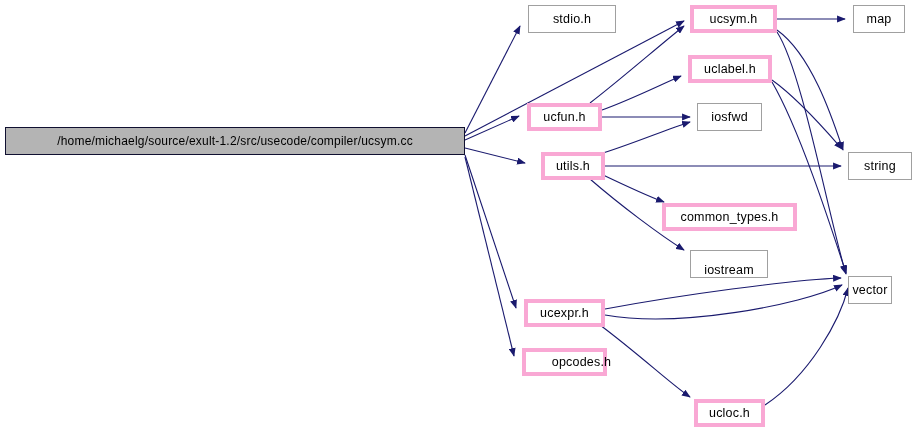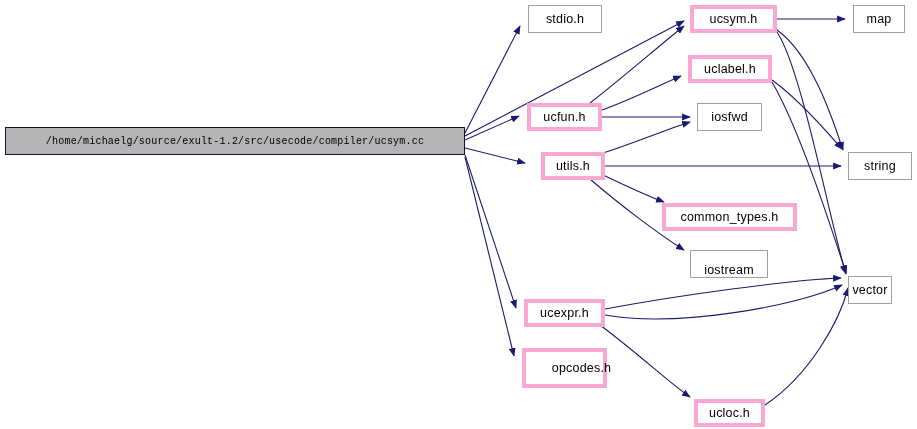--- a/index.html
+++ b/index.html
@@ -4,21 +4,21 @@
 <style>
   html,body{margin:0;padding:0;background:#ffffff;}
   body{width:917px;height:429px;overflow:hidden;font-family:"Liberation Sans",sans-serif;}
   #graph{position:relative;width:917px;height:429px;background:#ffffff;}
   svg.edges{position:absolute;left:0;top:0;width:917px;height:429px;}
   .node{position:absolute;box-sizing:border-box;display:flex;align-items:center;
         justify-content:center;background:#ffffff;font-size:12.5px;color:#000000;
         white-space:nowrap;letter-spacing:.2px;}
   .node.project{border:4px solid #f9a8d4;}
   .node.system{border:1px solid #a0a0a0;}
-  .node.root{border:1px solid #101030;background:#b4b4b4;font-size:10px;font-family:Liberation Mono, monospace;}
+  .node.root{border:1px solid #101030;background:#b4b4b4;font-size:12px;}
 </style>
 </head>
 <body>
 
 <div id="graph">
 
   <svg class="edges" viewBox="0 0 917 429" xmlns="http://www.w3.org/2000/svg">
     <defs>
       <marker id="arrow" viewBox="0 0 10 8" refX="9" refY="4" markerWidth="8" markerHeight="6.5" orient="auto-start-reverse">
         <path d="M0,0 L10,4 L0,8 z" fill="#1a1a6e"></path>
@@ -47,21 +47,21 @@
         <path d="M605,315 C680,328 800,305 842,285" fill="none" stroke="#1a1a6e" stroke-width="1.1" marker-end="url(#arrow)"></path>
         <path d="M600,325 C640,355 672,385 690,397" fill="none" stroke="#1a1a6e" stroke-width="1.1" marker-end="url(#arrow)"></path>
         <path d="M765,405 C810,375 840,320 848,288" fill="none" stroke="#1a1a6e" stroke-width="1.1" marker-end="url(#arrow)"></path>
       </g>
   </svg>
 
   <div id="node-layer">
       <div class="node root" style="left: 5px; top: 127px; width: 460px; height: 28px;">
         <span>/home/michaelg/source/exult-1.2/src/usecode/compiler/ucsym.cc</span>
       </div>
-      <div class="node system" style="left: 528px; top: 5px; width: 74px; height: 28px;">
+      <div class="node system" style="left: 528px; top: 5px; width: 88px; height: 28px;">
         <span>stdio.h</span>
       </div>
       <div class="node project" style="left: 690px; top: 5px; width: 87px; height: 28px;">
         <span>ucsym.h</span>
       </div>
       <div class="node system" style="left: 853px; top: 5px; width: 52px; height: 28px;">
         <span>map</span>
       </div>
       <div class="node project" style="left: 688px; top: 55px; width: 84px; height: 28px;">
         <span>uclabel.h</span>
@@ -83,21 +83,21 @@
       </div>
       <div class="node system" style="left: 690px; top: 250px; width: 78px; height: 28px; align-items: flex-end;">
         <span>iostream</span>
       </div>
       <div class="node system" style="left: 848px; top: 276px; width: 44px; height: 28px;">
         <span>vector</span>
       </div>
       <div class="node project" style="left: 524px; top: 299px; width: 81px; height: 28px;">
         <span>ucexpr.h</span>
       </div>
-      <div class="node project" style="left: 522px; top: 348px; width: 85px; height: 40px; padding-left: 34px;">
+      <div class="node project" style="left: 522px; top: 348px; width: 85px; height: 28px; padding-left: 34px;">
         <span>opcodes.h</span>
       </div>
       <div class="node project" style="left: 694px; top: 399px; width: 71px; height: 28px;">
         <span>ucloc.h</span>
       </div>
     </div>
 
 </div>
 
 </body></html>

